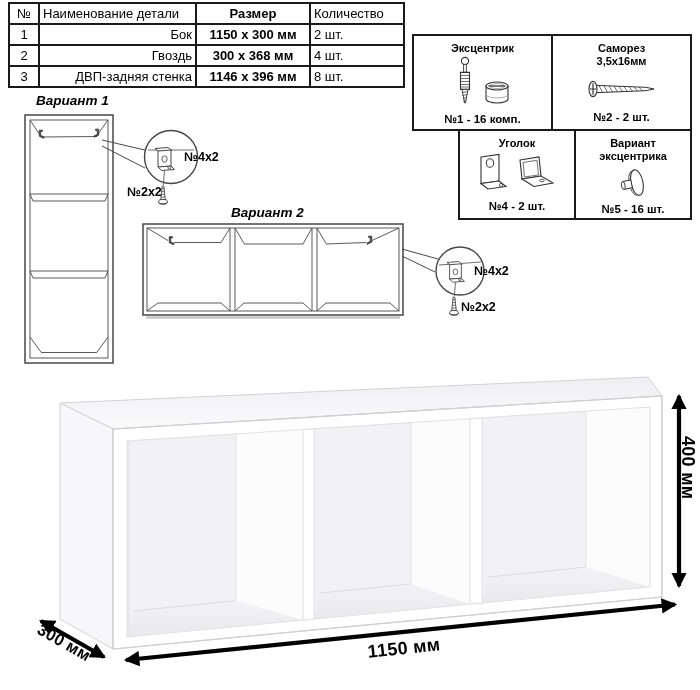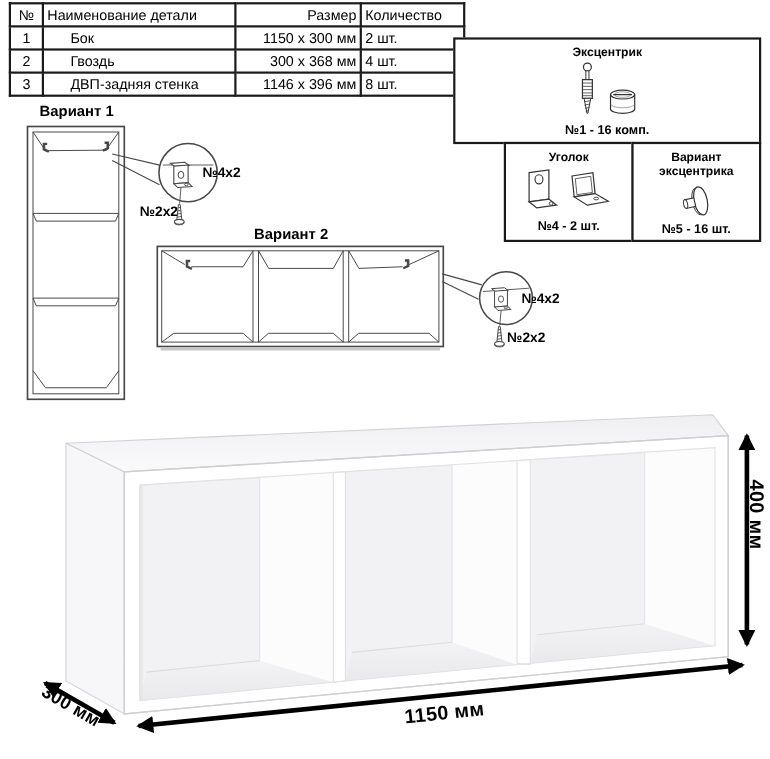--- a/index.html
+++ b/index.html
@@ -4,35 +4,35 @@
 <style>
   html,body{margin:0;padding:0;background:#fff;}
   #canvas{position:relative;width:700px;height:690px;background:#fff;overflow:hidden;
           font-family:"Liberation Sans","DejaVu Sans",sans-serif;color:#000;}
   
   #parts-table{position:absolute;left:8px;top:2px;border-collapse:collapse;table-layout:fixed;}
   #parts-table td,#parts-table th{border:2px solid #1a1a1a;font-size:13px;font-weight:normal;
       padding:0 3px;white-space:nowrap;overflow:hidden;height:19px;line-height:1.05;background:#fff;}
   #parts-table .c-num{width:22px;text-align:center;}
   #parts-table .c-name{width:146px;text-align:left;}
-  #parts-table .c-name-l{width:146px;text-align:left;padding-left:24px;}
-  #parts-table .c-size{width:106px;text-align:right;}
+  #parts-table .c-name-l{width:146px;text-align:right;padding-left:6px;}
+  #parts-table .c-size{width:106px;text-align:center;font-weight:bold;}
   #parts-table .c-qty{width:86px;text-align:left;}
   
   .hw-row{position:absolute;display:flex;box-sizing:border-box;}
   .hw-cell{flex:1;border:2px solid #1a1a1a;margin-left:-2px;box-sizing:border-box;background:#fff;
            display:flex;flex-direction:column;align-items:center;text-align:right;}
   .hw-cell:first-child{margin-left:0;}
   .hw-name{font-size:11px;font-weight:bold;line-height:1.18;margin-top:6px;}
   .hw-name2{font-size:11px;font-weight:bold;line-height:1.18;}
   .hw-iconwrap{flex:1;display:flex;align-items:center;justify-content:center;}
   .hw-count{font-size:11.5px;font-weight:bold;margin-bottom:6px;}
   
   .lbl{position:absolute;white-space:nowrap;}
-  .variant-lbl{font-size:13.5px;font-weight:bold;}
+  .variant-lbl{font-size:13.5px;font-weight:bold;font-style:italic;}
   .callout-lbl{font-size:12.5px;font-weight:bold;}
   .dim-lbl{font-size:18px;font-weight:bold;letter-spacing:.3px;}
   #dim-width{left:354px;top:638px;width:100px;text-align:center;transform:rotate(-6deg);}
   #dim-height{left:698px;top:436px;width:82px;transform:rotate(90deg);transform-origin:left top;}
   #dim-depth{left:31px;top:633px;width:66px;font-size:16.5px;transform:rotate(30deg);text-align:center;}
   #drawing-layer{position:absolute;left:0;top:0;}
 </style>
 </head>
 <body>
 
@@ -201,20 +201,34 @@
           <ellipse cx="52" cy="31" rx="11" ry="4" stroke-width="1.1"></ellipse>
           <ellipse cx="52" cy="31" rx="7.4" ry="2.5" stroke-width="0.7" stroke="#888" fill="none"></ellipse>
           <path d="M43.5,31 H60.5" stroke-width="1.3" fill="none"></path>
           <path d="M41,31 V44 M63,31 V44" stroke-width="1.1" fill="none"></path>
           <path d="M41,44 A11,4 0 0 0 63,44" stroke-width="1.1" fill="none"></path>
           <path d="M41.3,40 A11,3.8 0 0 0 62.7,40" stroke-width="0.7" stroke="#888" fill="none"></path>
         </svg>
       </div>
       <div class="hw-count">№1 - 16 комп.</div>
     </div>
+    <div class="hw-cell">
+      <div class="hw-name">Саморез</div>
+      <div class="hw-name2">3,5х16мм</div>
+      <div class="hw-iconwrap">
+        <svg width="70" height="26" viewBox="0 0 70 26" stroke="#333" fill="#fff">
+          <ellipse cx="6" cy="13" rx="4" ry="7.6" stroke-width="1.1"></ellipse>
+          <path d="M6,7.2 V18.8 M2.8,13 H9.2" stroke-width="1.2" fill="none"></path>
+          <path d="M10,9.4 L59,11.3 M10,16.6 L59,14.7" stroke-width="1" fill="none"></path>
+          <path d="M12,9.5 L15.5,16.4 M17,9.7 L20.5,16.3 M22,9.9 L25.5,16.1 M27,10.1 L30.5,15.9 M32,10.3 L35.5,15.7 M37,10.5 L40.5,15.6 M42,10.7 L45.5,15.4 M47,10.9 L50.5,15.2 M52,11 L55.5,15" stroke-width="0.7" fill="none"></path>
+          <path d="M59,11.3 L67,13 L59,14.7" stroke-width="1" fill="none"></path>
+        </svg>
+      </div>
+      <div class="hw-count">№2 - 2 шт.</div>
+    </div>
   </div>
 
   <div class="hw-row" style="left:458px;top:129px;width:234px;height:91px;">
     <div class="hw-cell">
       <div class="hw-name">Уголок</div>
       <div class="hw-name2"></div>
       <div class="hw-iconwrap">
         <svg width="88" height="48" viewBox="0 0 88 48" stroke="#333" fill="#fff">
           <polygon points="8,6 26,3.5 26,30 8,32.5" stroke-width="1.1"></polygon>
           <ellipse cx="17" cy="12" rx="3.6" ry="4.2" stroke-width="1"></ellipse>

